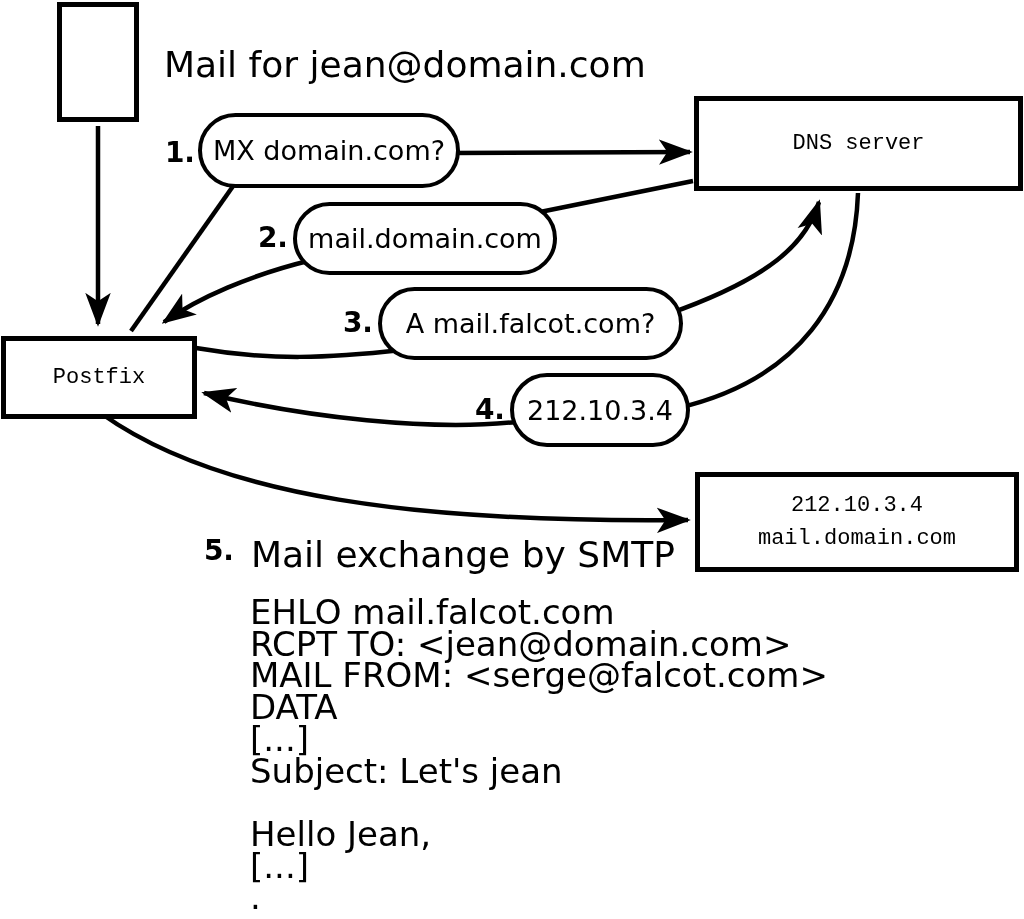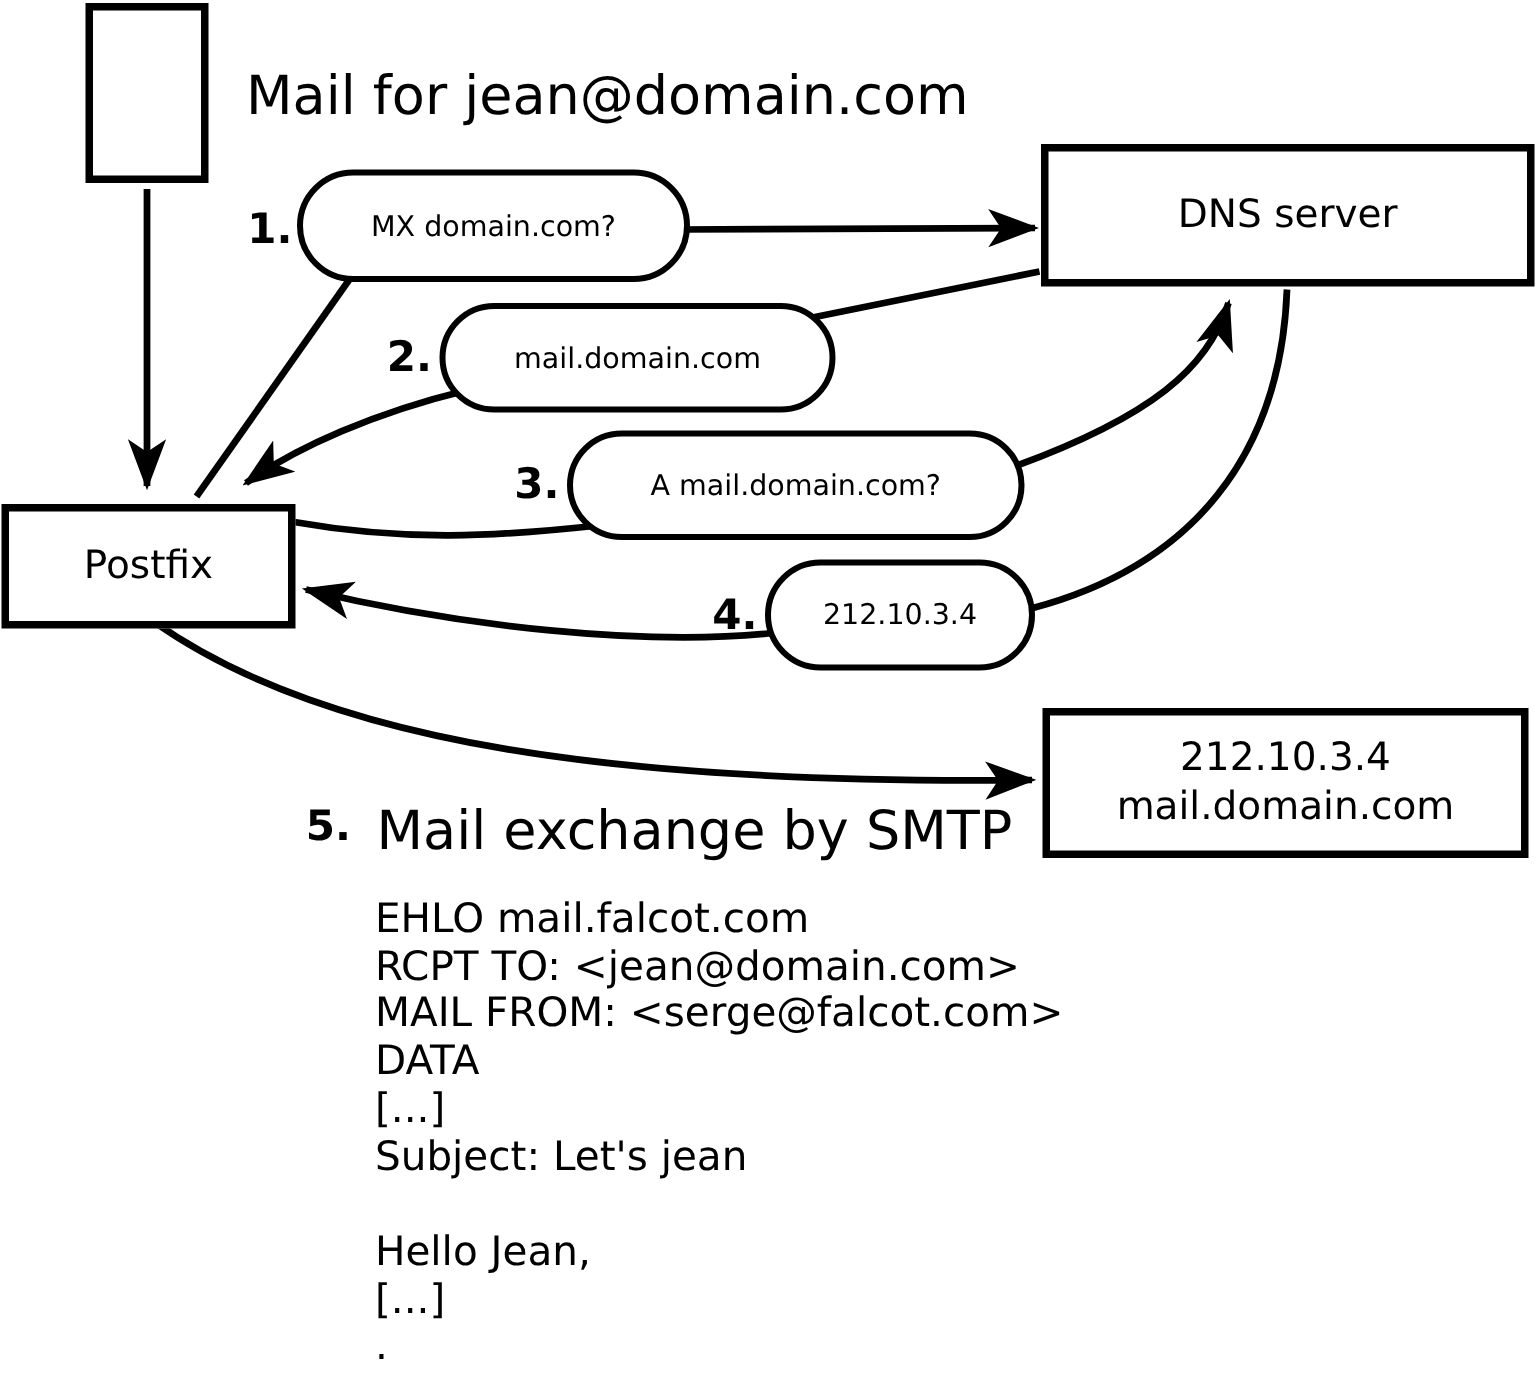--- a/index.html
+++ b/index.html
@@ -24,34 +24,35 @@
   }
   .node {
     position: absolute;
     box-sizing: border-box;
     background: #ffffff;
     border: 5px solid #000000;
     display: flex;
     align-items: center;
     justify-content: center;
     z-index: 2;
-    font-size: 26px;
+    font-size: 22px;
     line-height: 33px;
     text-align: left;
+    font-family: Liberation Mono, monospace;
   }
   .pill {
     position: absolute;
     box-sizing: border-box;
     background: #ffffff;
     border: 4px solid #000000;
     display: flex;
     align-items: center;
     justify-content: center;
     z-index: 2;
-    font-size: 19px;
+    font-size: 27px;
     white-space: nowrap;
   }
   .step-num {
     position: absolute;
     z-index: 3;
     font-size: 28px;
     font-weight: bold;
     text-align: right;
     white-space: nowrap;
   }
@@ -59,21 +60,21 @@
     position: absolute;
     z-index: 3;
     font-size: 36px;
     white-space: nowrap;
   }
   .smtp-block {
     position: absolute;
     left: 250px;
     top: 597px;
     z-index: 3;
-    font-size: 27px;
+    font-size: 34px;
   }
   .smtp-line {
     min-height: 31.7px;
     line-height: 31.7px;
     white-space: pre;
   }
   .server-lines {
     display: flex;
     flex-direction: column;
     align-items: center;
@@ -128,21 +129,21 @@
     <span>MX domain.com?</span>
   </div>
 
   <div class="step-num" style="left:240px; top:221px; width:48px;">2.</div>
   <div class="pill" style="left:293px; top:202px; width:264px; height:73px; border-radius:37px;">
     <span>mail.domain.com</span>
   </div>
 
   <div class="step-num" style="left:325px; top:306px; width:48px;">3.</div>
   <div class="pill" style="left:378px; top:287px; width:305px; height:73px; border-radius:37px;">
-    <span>A mail.domain.com?</span>
+    <span>A mail.falcot.com?</span>
   </div>
 
   <div class="step-num" style="left:457px; top:393px; width:48px;">4.</div>
   <div class="pill" style="left:510px; top:373px; width:180px; height:74px; border-radius:37px;">
     <span>212.10.3.4</span>
   </div>
 
   <div class="step-num" style="left:162px; top:534px; width:72px;">5.</div>
   <div class="free-label" style="left:251px; top:534px;">Mail exchange by SMTP</div>
 

